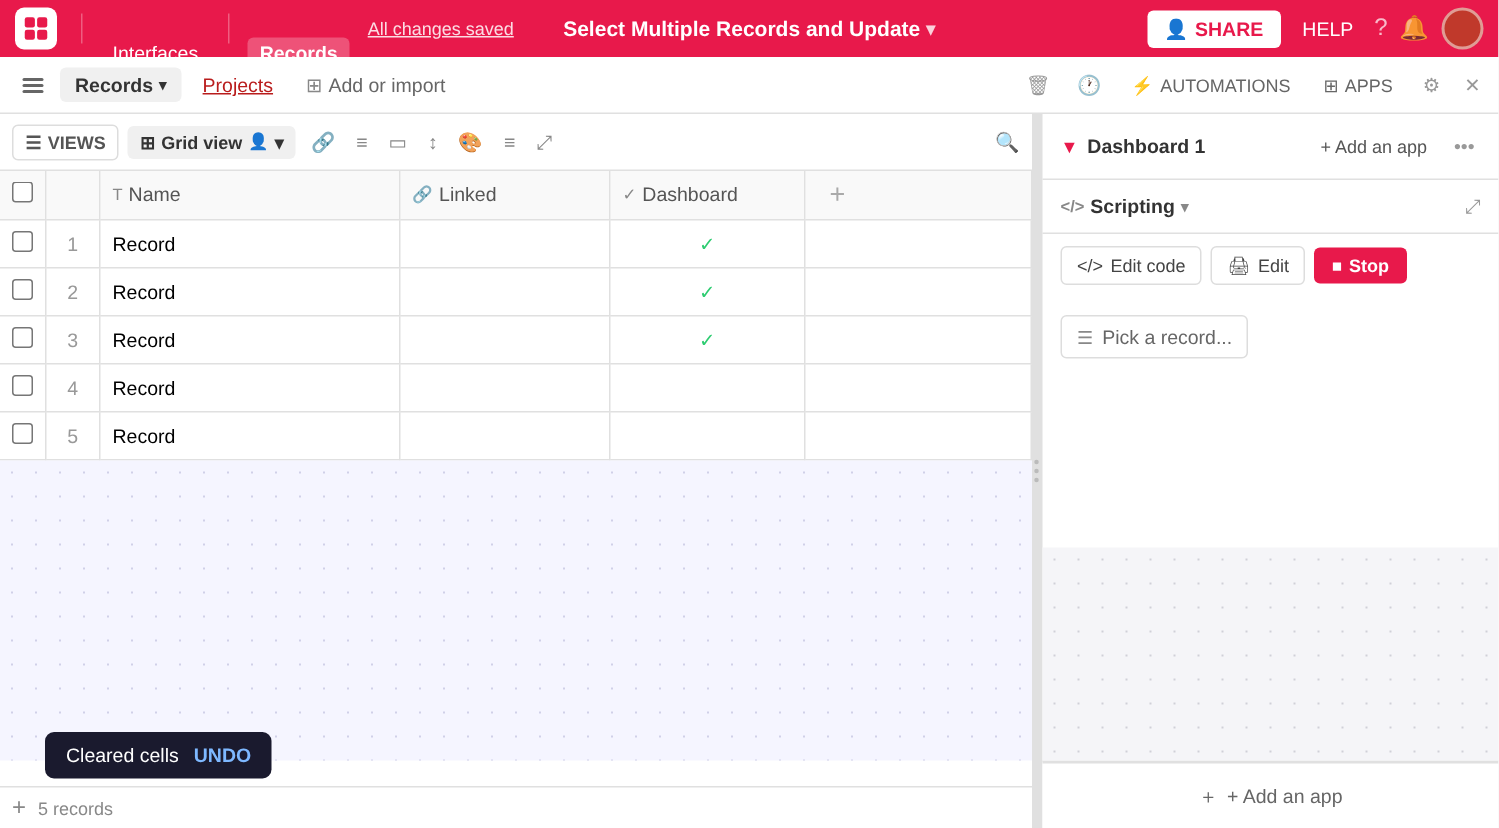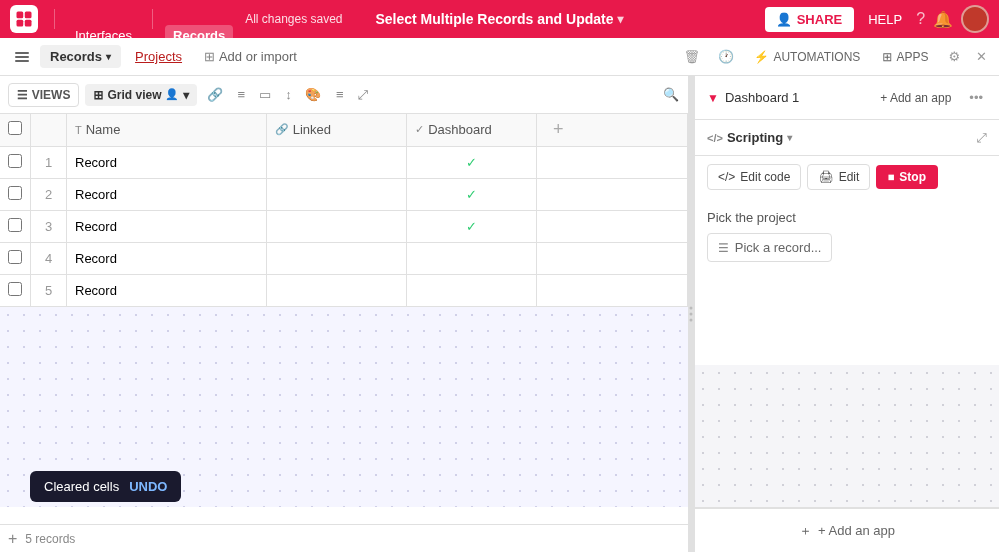--- a/index.html
+++ b/index.html
@@ -34,20 +34,21 @@
       margin-top: 32px;
     }
     .top-nav-item.active {
       background: rgba(255,255,255,0.25);
       font-weight: 600;
     }
     .top-nav-saved {
       color: rgba(255,255,255,0.85);
       font-size: 12px;
       margin-left: 4px;
+      text-decoration: underline;
     }
     .top-nav-title {
       position: absolute;
       left: 50%;
       transform: translateX(-50%);
       color: white;
       font-size: 14px;
       font-weight: 600;
       display: flex;
       align-items: center;
@@ -278,21 +279,21 @@
       display: flex;
       align-items: center;
       padding: 0 8px;
       font-size: 12px;
       color: #888;
       position: relative;
     }
     .cleared-cells-toast {
       position: absolute;
       left: 30px;
-      bottom: 50px;
+      bottom: 33px;
       background: #1a1a2e;
       color: white;
       border-radius: 6px;
       padding: 8px 14px;
       font-size: 13px;
       display: flex;
       align-items: flex-start;
       gap: 10px;
     }
     .undo-btn {
@@ -317,21 +318,21 @@
     }
     .right-panel-header {
       height: 44px;
       border-bottom: 1px solid #e0e0e0;
       display: flex;
       align-items: center;
       padding: 0 12px;
       gap: 6px;
     }
     .dashboard-arrow { color: #e8194b; font-size: 12px; }
-    .dashboard-title { font-weight: 400; color: #333; font-size: 13px; flex: 1; }
+    .dashboard-title { font-weight: 700; color: #333; font-size: 13px; flex: 1; }
     .add-app-btn {
       display: flex;
       align-items: center;
       gap: 4px;
       color: #555;
       font-size: 12px;
       cursor: pointer;
       padding: 4px 8px;
       border-radius: 4px;
     }
@@ -704,21 +705,20 @@
           <span>🖨</span>
           <span>Edit</span>
         </button>
         <button class="stop-btn">
           <span>⏹</span>
           <span>Stop</span>
         </button>
       </div>
 
       <div class="script-content">
-        <div class="pick-project-label">Pick the project</div>
         <div class="pick-record-dropdown">
           <span style="font-size:12px; color:#888;">☰</span>
           <span>Pick a record...</span>
         </div>
       </div>
 
       <div class="right-dotted-area"></div>
     </div>
 
     <div class="add-app-bottom">

